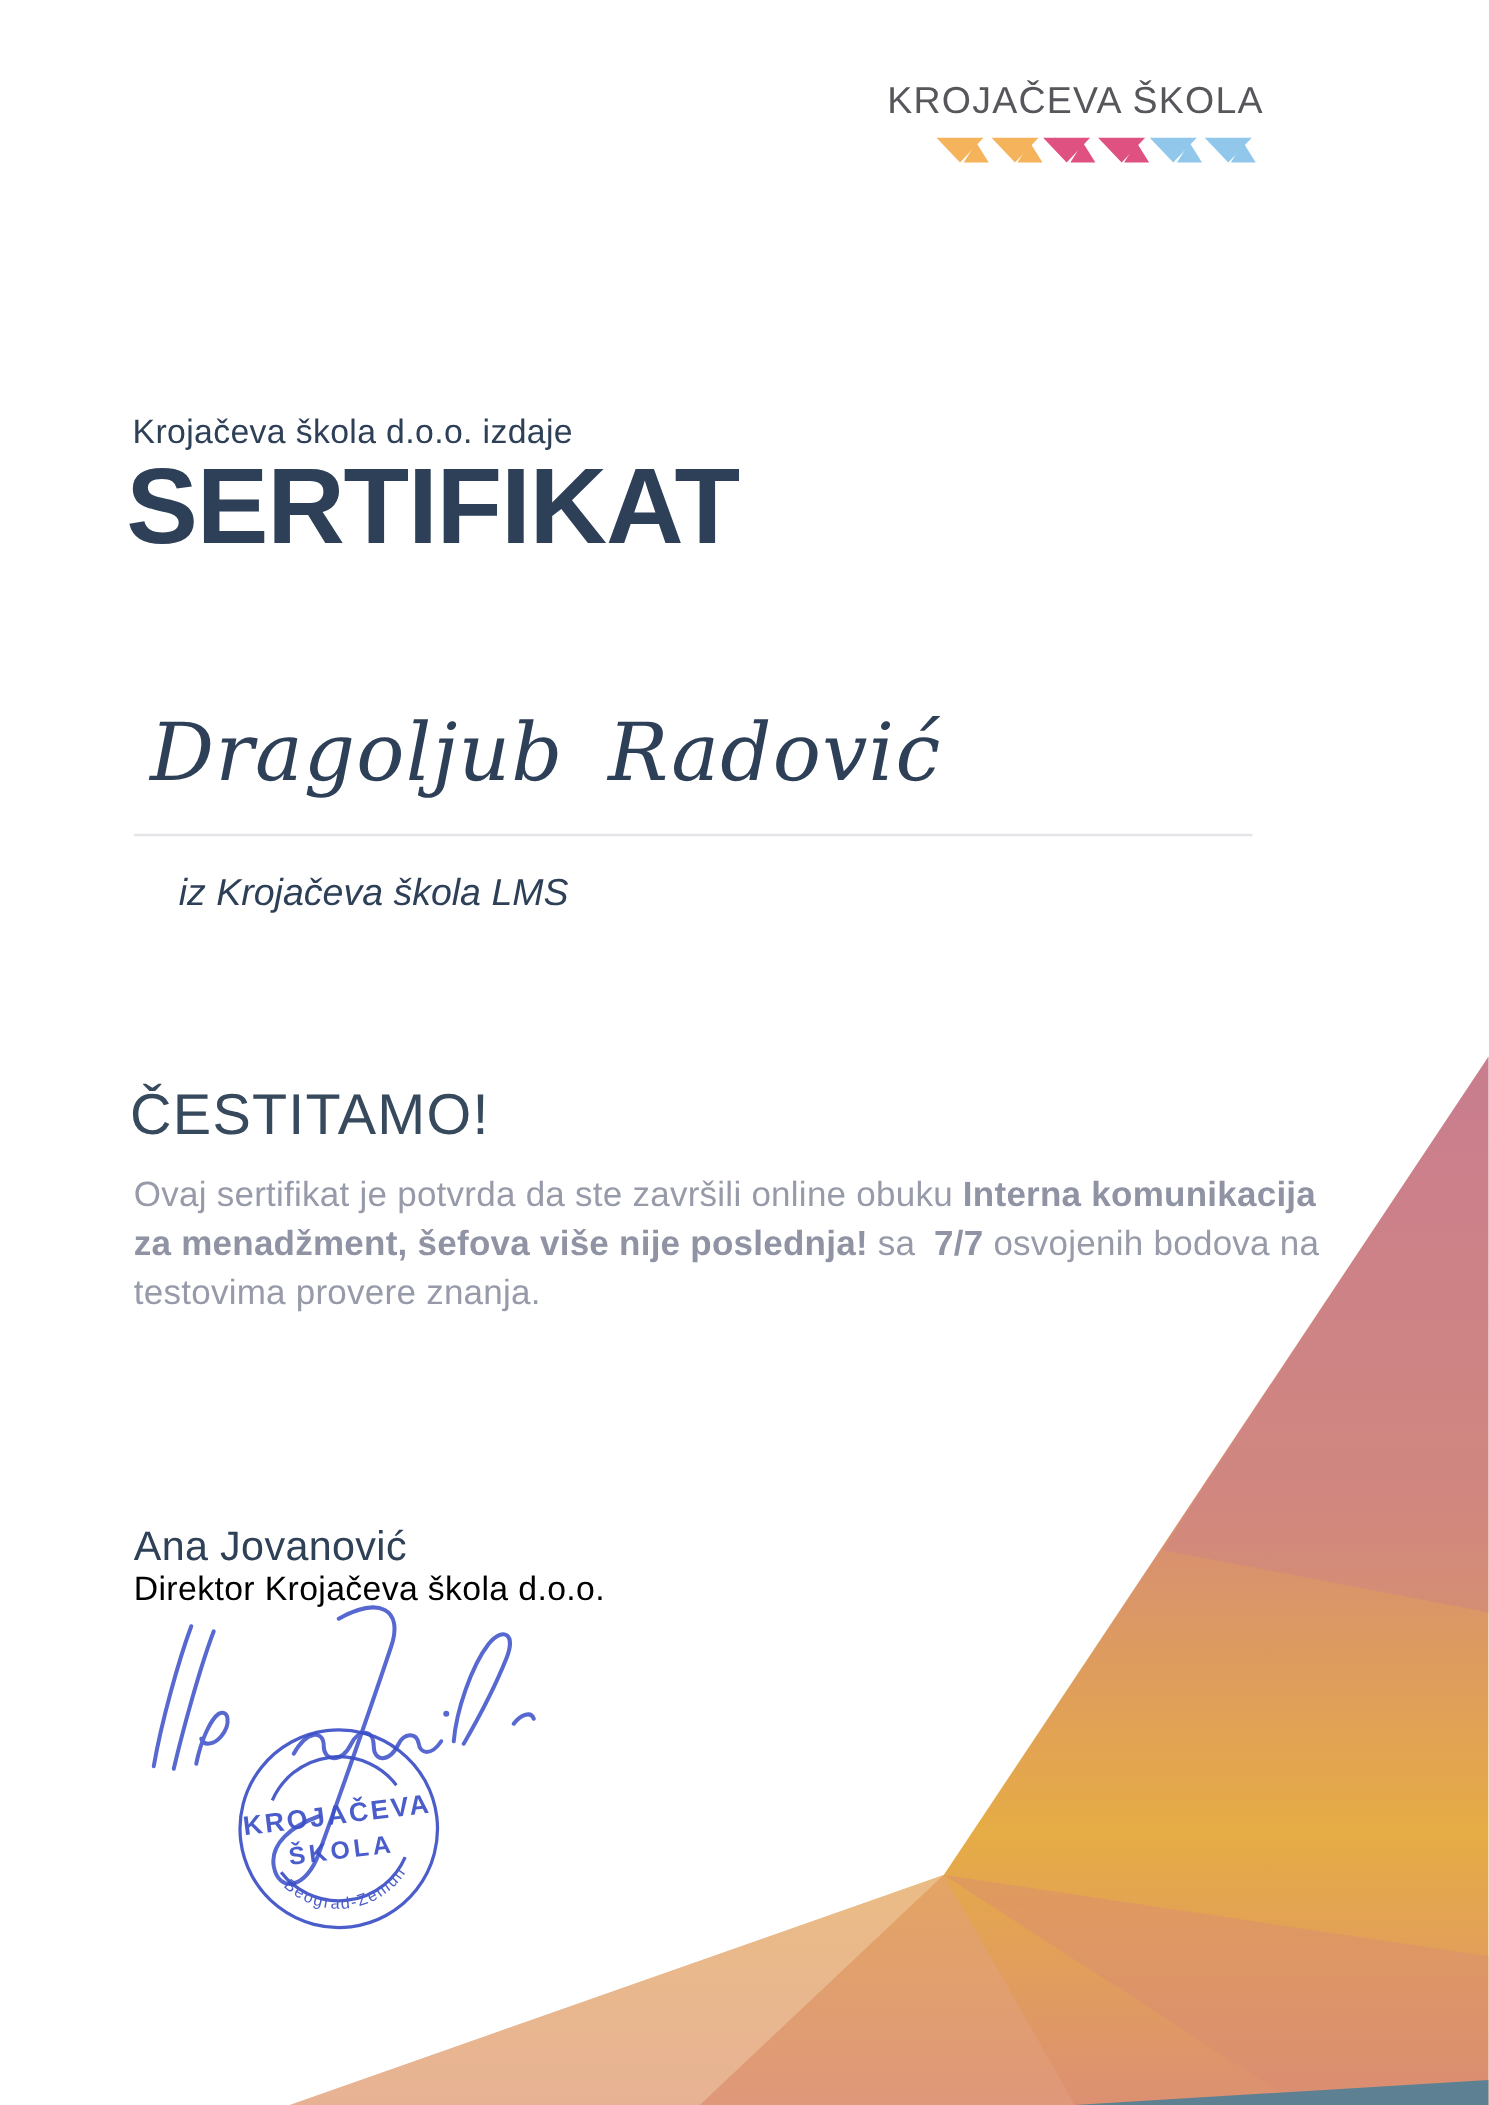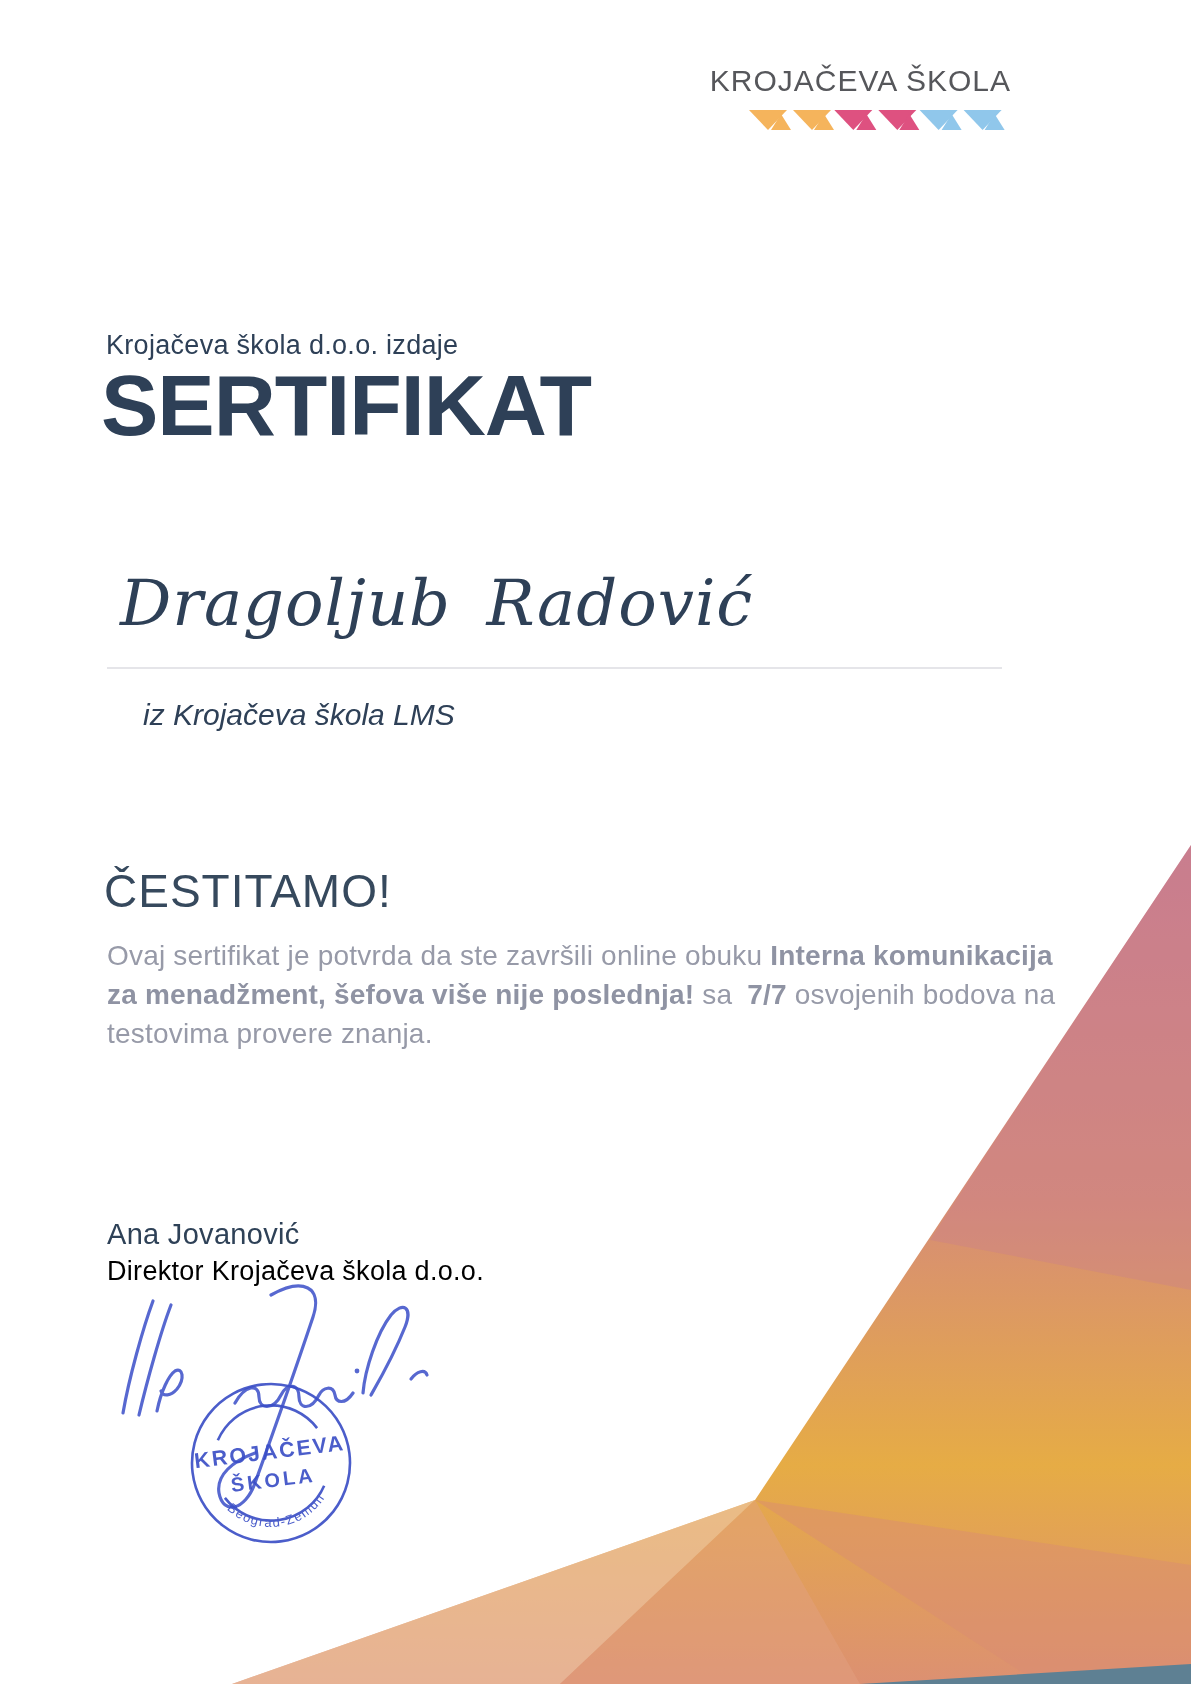--- a/index.html
+++ b/index.html
@@ -19,21 +19,21 @@
   .issuer{left:106px;top:330px;font-size:27px;color:#2E4057;letter-spacing:.3px;}
   .big-title{left:101px;top:356px;font-size:86px;font-weight:800;color:#2E4057;letter-spacing:-1px;}
   .recipient{left:104px;top:566px;font-size:64px;font-style:italic;color:#2E4057;
              font-family:"DejaVu Serif",serif;letter-spacing:1px;word-spacing:14px;margin-left:16px;}
   .name-line{left:107px;top:667px;width:895px;height:2px;background:#E5E5E9;}
   .origin{left:107px;top:698px;font-size:30px;font-style:italic;font-weight:500;color:#2E4057;margin-left:36px;}
   .congrats{left:104px;top:864px;font-size:46px;font-weight:500;color:#36495D;letter-spacing:1px;}
   .body-par{left:107px;top:936px;width:960px;font-size:28px;line-height:39px;color:#979AA8;letter-spacing:.2px;}
   .body-par .b{font-weight:700;color:#8F93A3;}
   .body-par .score{margin-left:7px;}
-  .signer-name{left:107px;top:1218px;font-size:29px;font-weight:500;color:#2E4157;letter-spacing:.3px;}
+  .signer-name{left:107px;top:1218px;font-size:33px;font-weight:500;color:#2E4157;letter-spacing:.3px;}
   .signer-role{left:107px;top:1256px;font-size:27px;color:#000000;letter-spacing:.3px;}
   .sig-svg{left:95px;top:1283px;}
   .stamp-caps{font-family:"Liberation Sans",sans-serif;font-weight:700;}
 </style>
 </head>
 <body>
 
 <div class="page">
 
   <svg class="abs bg-svg" width="1191" height="1684" viewBox="0 0 1191 1684">

